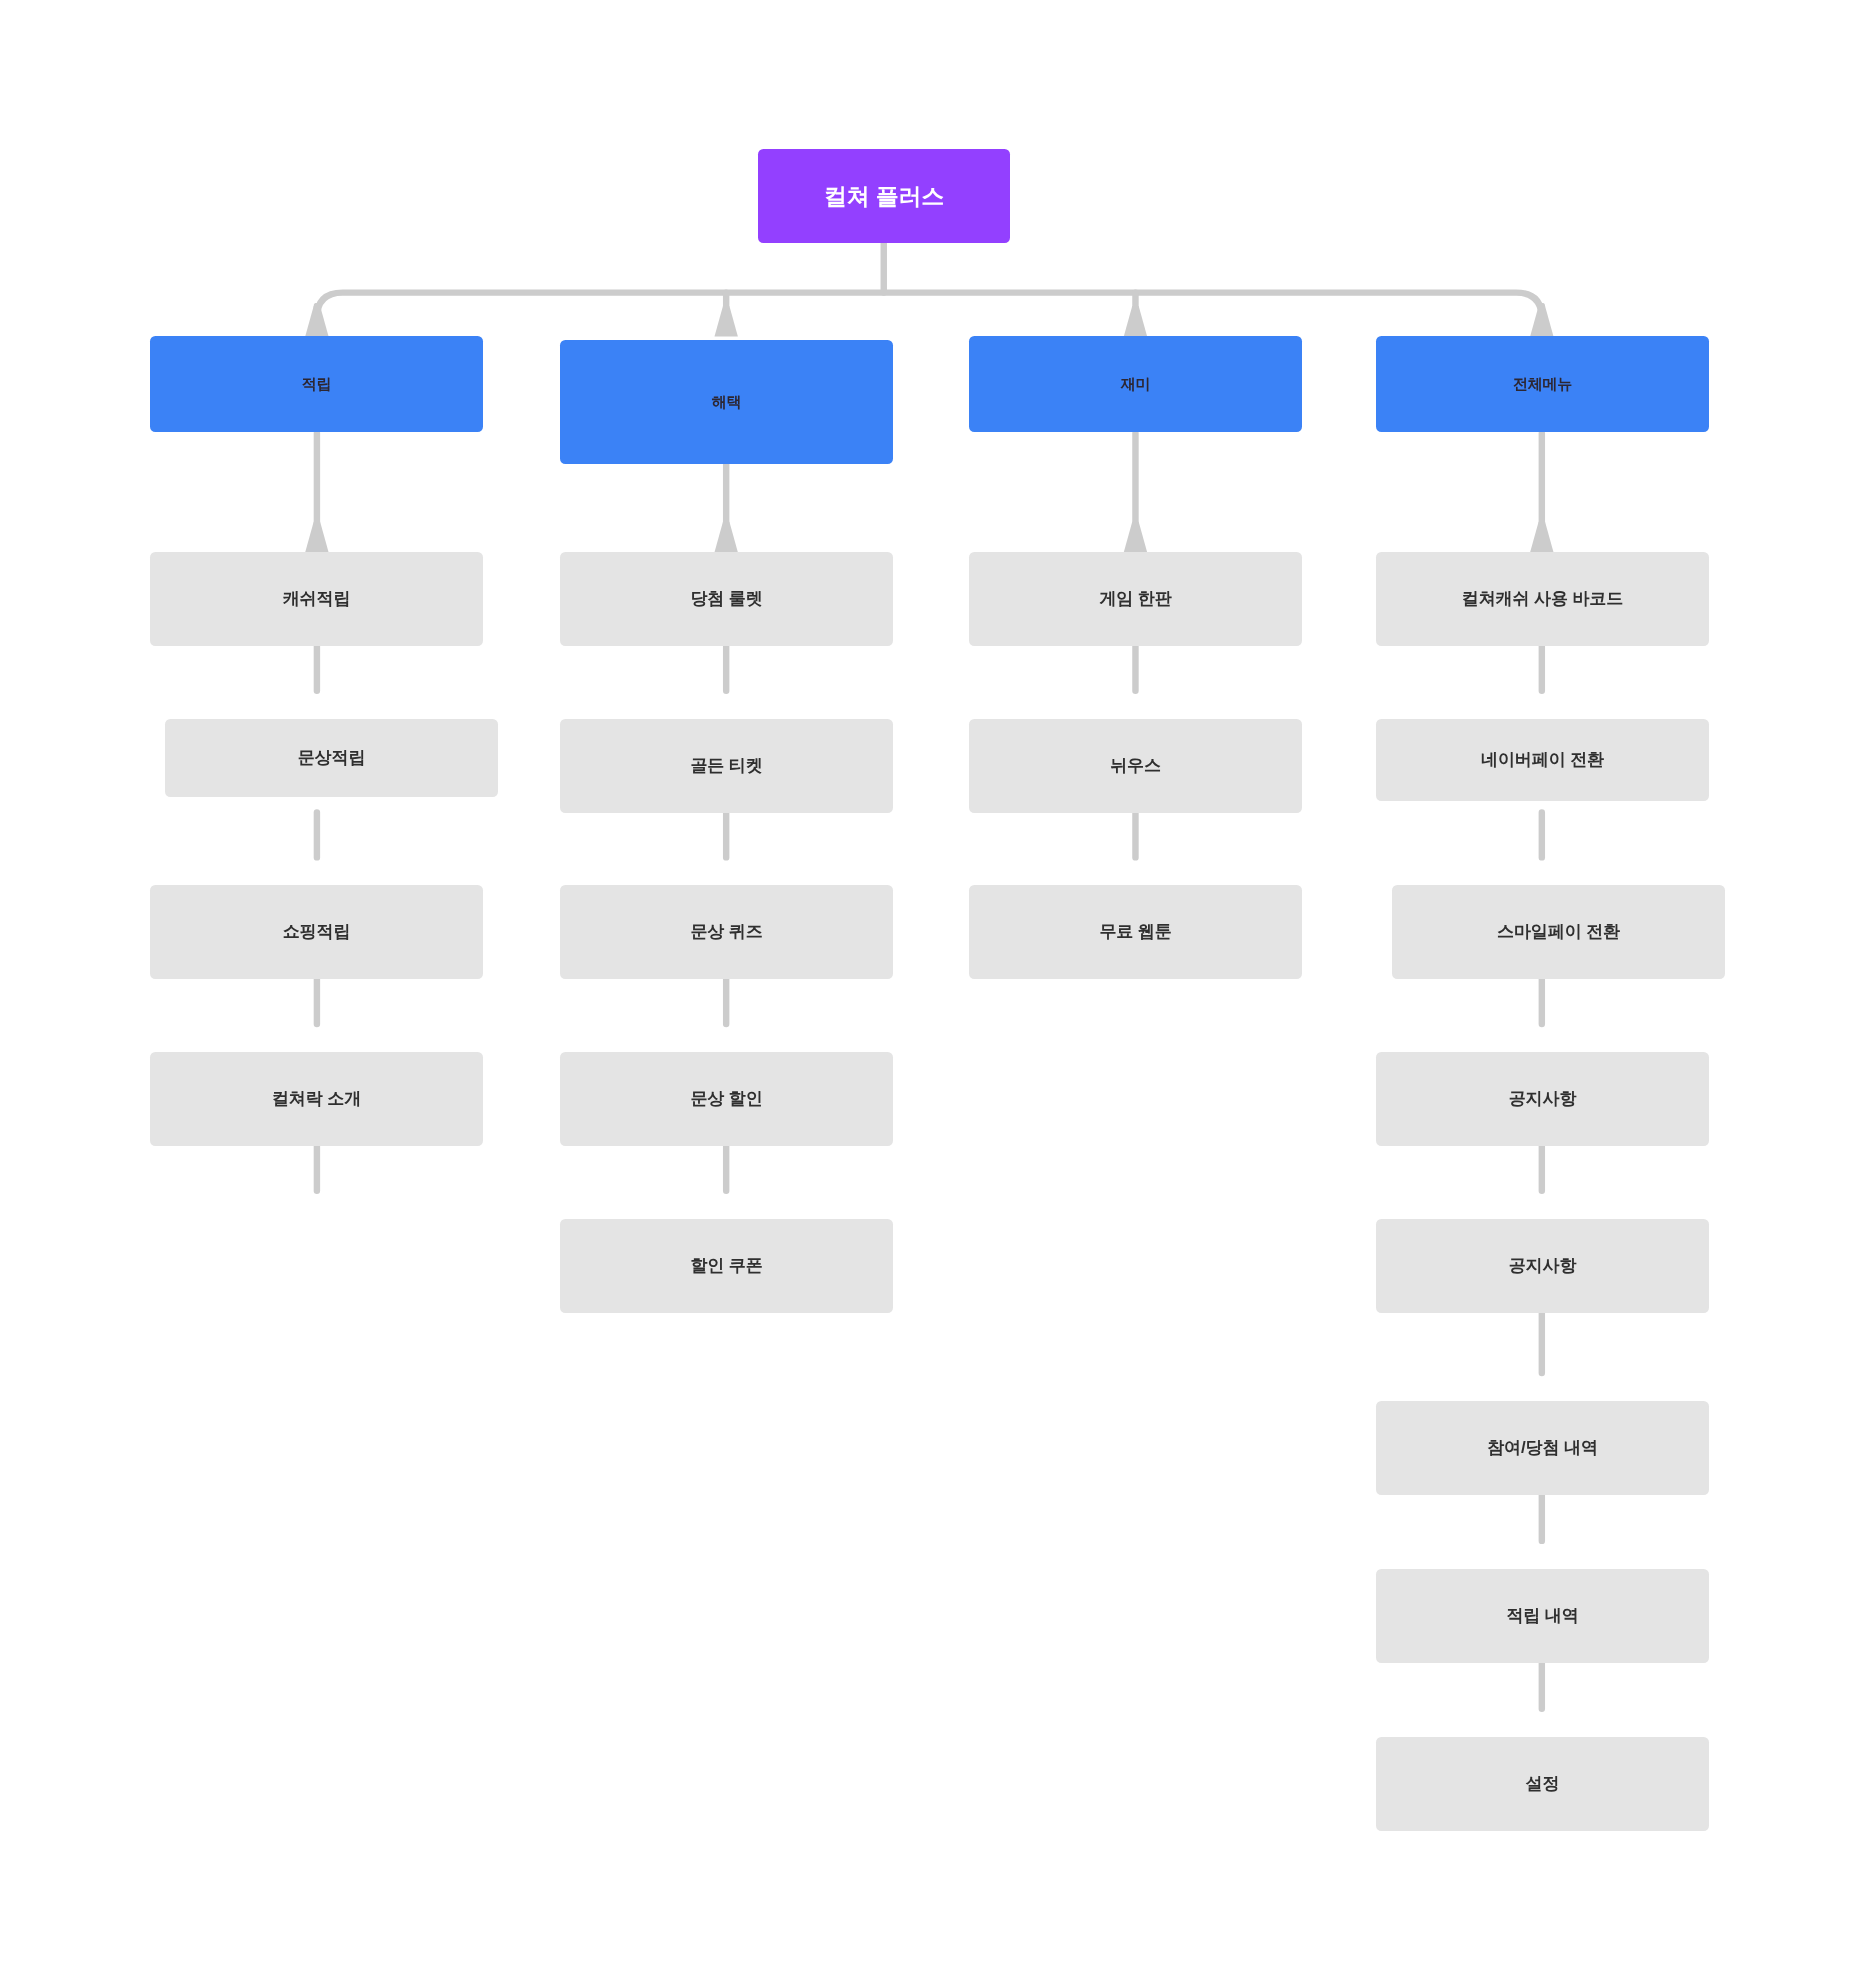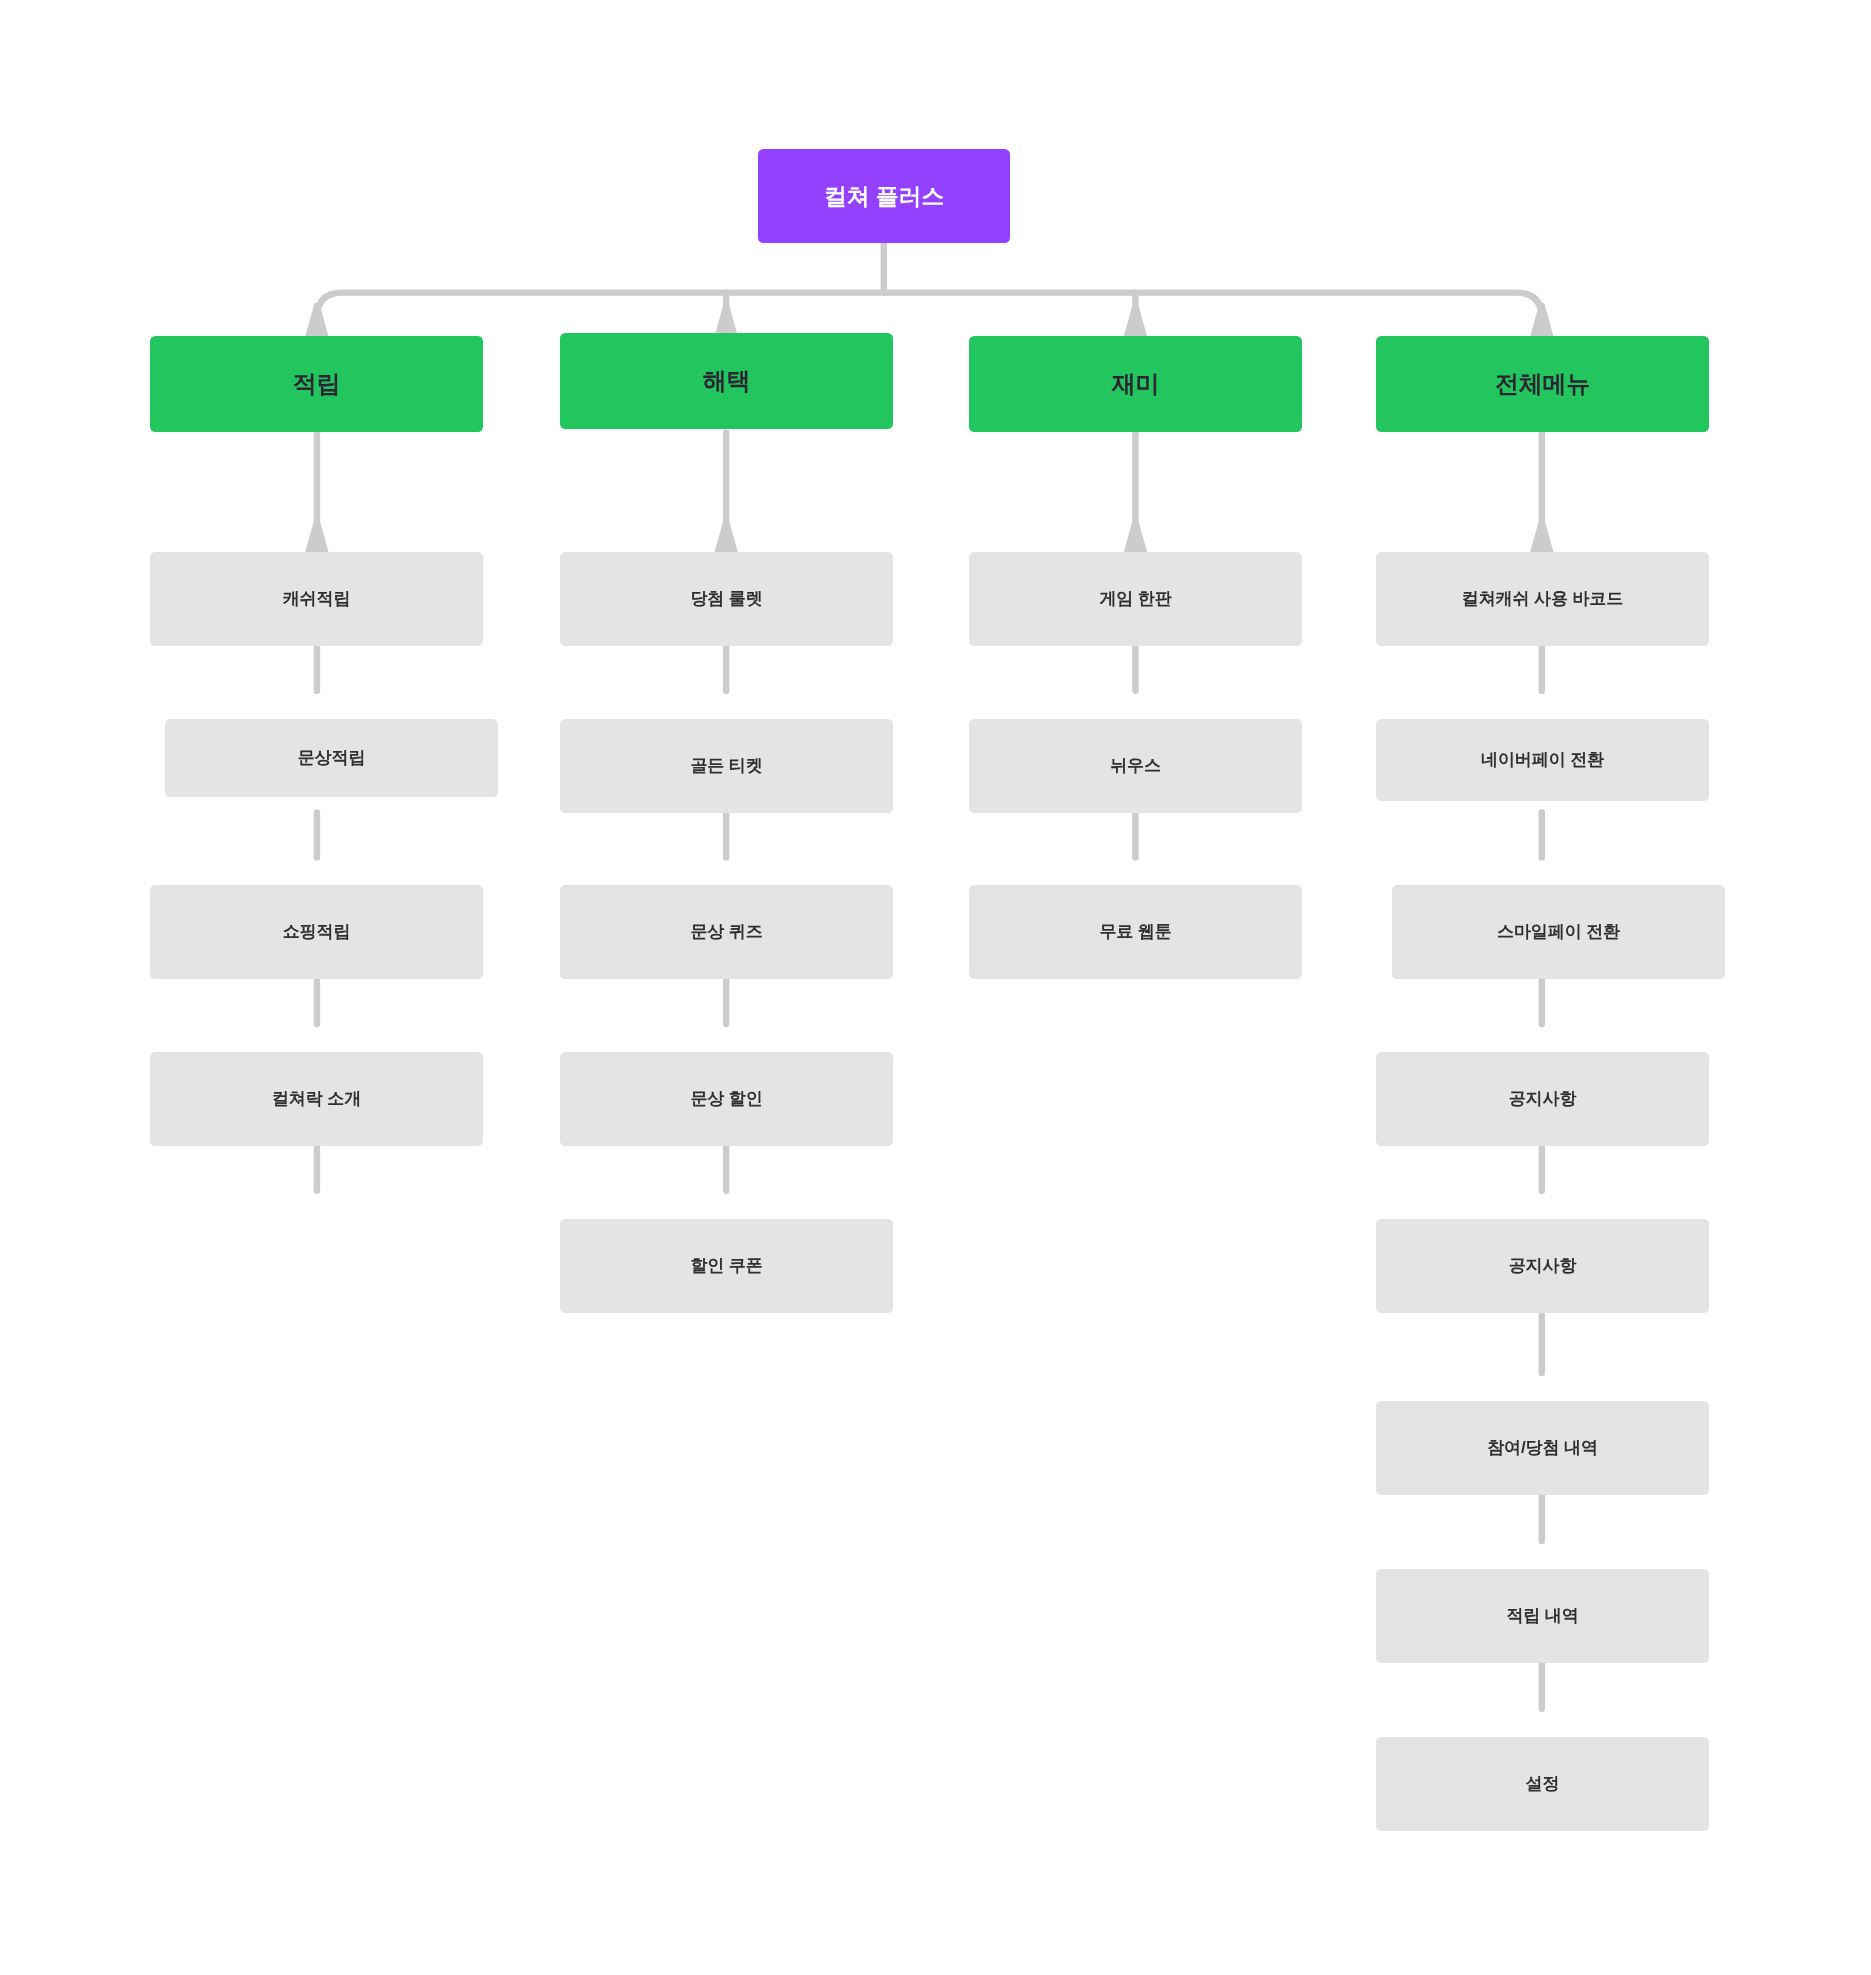--- a/index.html
+++ b/index.html
@@ -54,23 +54,23 @@
 
   .node-root {
     background: #9340ff;
     color: #ffffff;
     font-size: 23px;
     font-weight: 700;
     letter-spacing: -0.2px;
   }
 
   .node-branch {
-    background: #22c55e;
+    background: #3b82f6;
     color: #2c2632;
-    font-size: 24px;
+    font-size: 15px;
     font-weight: 700;
     letter-spacing: -0.2px;
   }
 
   .node-leaf {
     background: #e4e4e4;
     color: #2f2f2f;
     font-size: 17px;
     font-weight: 700;
     letter-spacing: -0.1px;
@@ -142,21 +142,21 @@
       </div>
       <div class="node node-leaf" style="left: 150px; top: 719px; width: 333px; height: 78px; margin-left: 15px;">
         <span>문상적립</span>
       </div>
       <div class="node node-leaf" style="left: 150px; top: 885px; width: 333px; height: 94px;">
         <span>쇼핑적립</span>
       </div>
       <div class="node node-leaf" style="left: 150px; top: 1052px; width: 333px; height: 94px;">
         <span>컬쳐락 소개</span>
       </div>
-      <div class="node node-branch" style="left: 560px; top: 333px; width: 333px; height: 96px;">
+      <div class="node node-branch" style="left: 560px; top: 340px; width: 333px; height: 124px;">
         <span>해택</span>
       </div>
       <div class="node node-leaf" style="left: 560px; top: 552px; width: 333px; height: 94px;">
         <span>당첨 룰렛</span>
       </div>
       <div class="node node-leaf" style="left: 560px; top: 719px; width: 333px; height: 94px;">
         <span>골든 티켓</span>
       </div>
       <div class="node node-leaf" style="left: 560px; top: 885px; width: 333px; height: 94px;">
         <span>문상 퀴즈</span>

